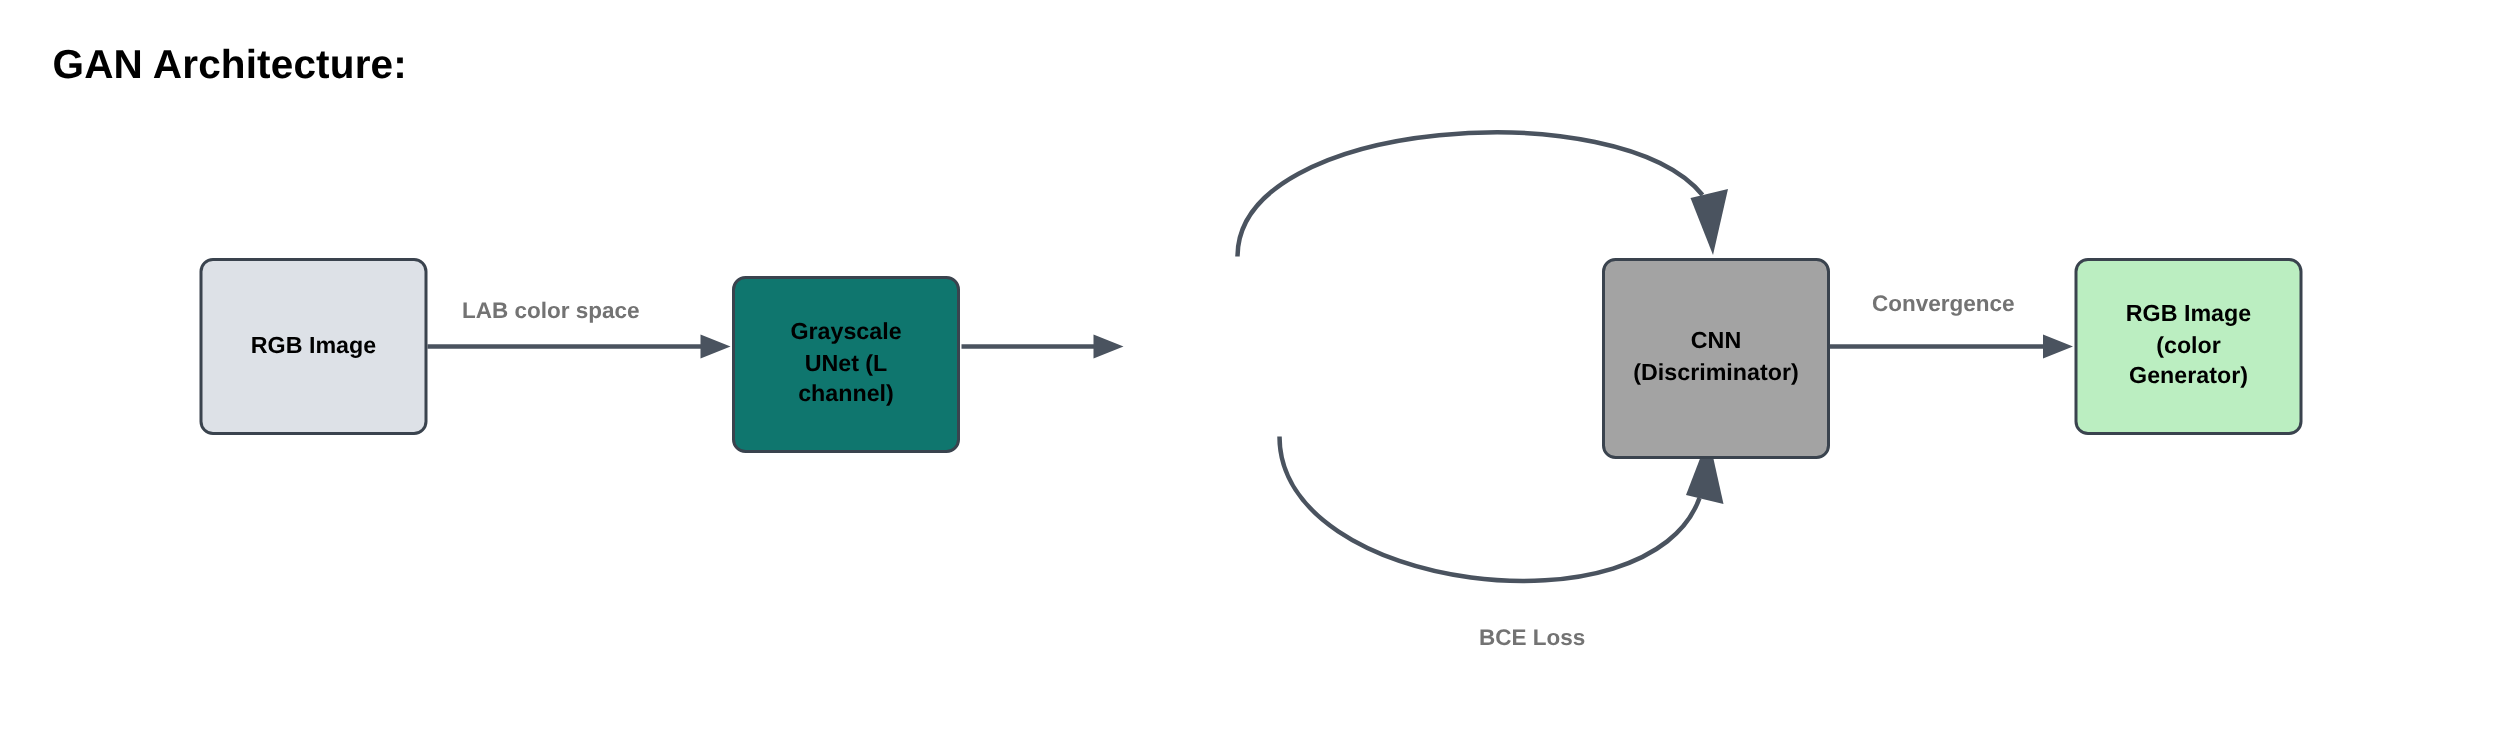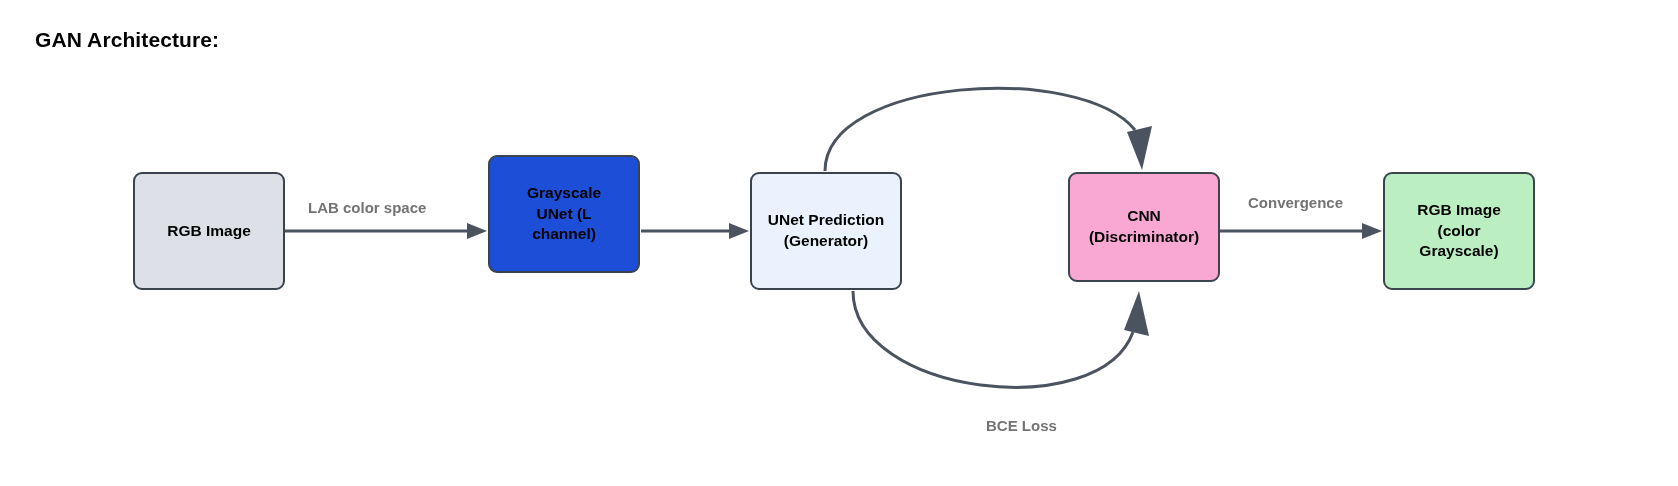--- a/index.html
+++ b/index.html
@@ -17,21 +17,21 @@
   #canvas {
     position: relative;
     width: 1678px;
     height: 486px;
     background: #ffffff;
   }
   #diagram-title {
     position: absolute;
     left: 35px;
     top: 28px;
-    font-size: 21px;
+    font-size: 27px;
     font-weight: bold;
     color: #000000;
     letter-spacing: 0.1px;
     white-space: nowrap;
   }
   .node {
     position: absolute;
     box-sizing: border-box;
     border: 2.2px solid #3a434e;
     border-radius: 9px;
@@ -112,47 +112,41 @@
     <g>
       <line class="edge-path" x1="1220" y1="231" x2="1366" y2="231"></line>
       <polygon class="arrow-head" points="1382,231 1362,223 1362,239"></polygon>
     </g>
   </svg>
 
   <div class="node" style="left:133px; top:172px; width:152px; height:118px; background:#dde1e7;">
     <span>RGB Image</span>
   </div>
 
-  <div class="node" style="left:488px; top:155px; width:152px; height:118px; background:#1d4ed8;">
+  <div class="node" style="left:488px; top:184px; width:152px; height:118px; background:#0f766e;">
     <span>
       <span>Grayscale</span>
       <span>UNet (L</span>
       <span>channel)</span>
     </span>
   </div>
 
-  <div class="node" style="left:750px; top:172px; width:152px; height:118px; background:#eaf2fd;">
-    <span>
-      <span style="white-space:nowrap;">UNet Prediction</span>
-      <span>(Generator)</span>
-    </span>
-  </div>
 
-  <div class="node" style="left:1068px; top:172px; width:152px; height:110px; background:#f9a8d4;">
+  <div class="node" style="left:1068px; top:172px; width:152px; height:134px; background:#a3a3a3;">
     <span>
       <span>CNN</span>
       <span style="white-space:nowrap;">(Discriminator)</span>
     </span>
   </div>
 
   <div class="node" style="left:1383px; top:172px; width:152px; height:118px; background:#bbeec1;">
     <span>
       <span>RGB Image</span>
       <span>(color</span>
-      <span>Grayscale)</span>
+      <span>Generator)</span>
     </span>
   </div>
 
   <div class="edge-label" style="left:308px; top:199px;">LAB color space</div>
 
   <div class="edge-label" style="left:1248px; top:194px;text-align:center;">Convergence</div>
 
   <div class="edge-label" style="left:944px; top:417px;margin-left:42px;">BCE Loss</div>
 
 </div>

